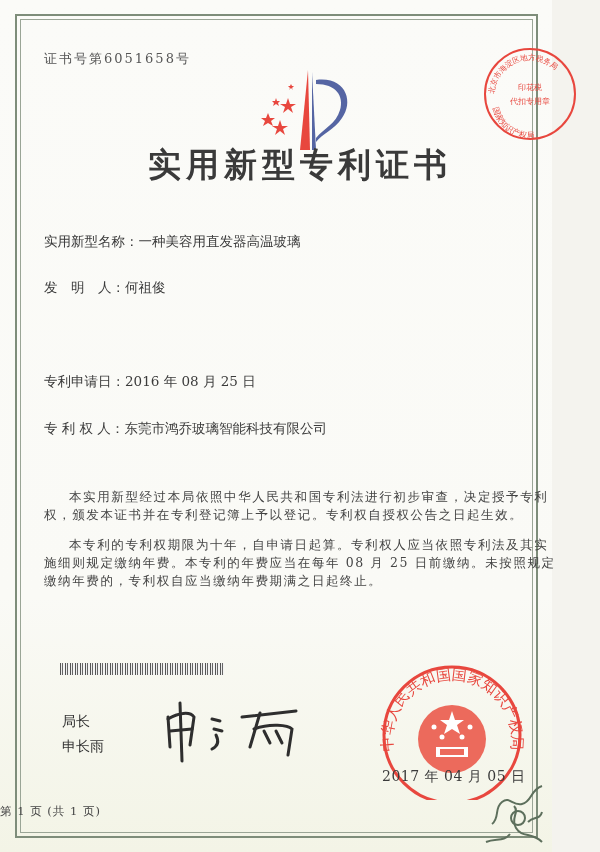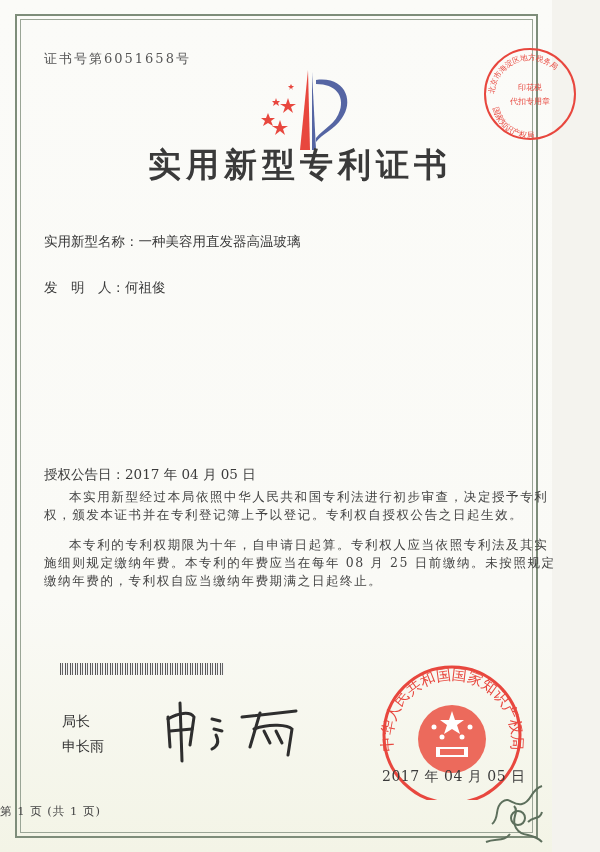--- a/index.html
+++ b/index.html
@@ -110,22 +110,25 @@
     <path id="arcBot" d="M12 56 A38 38 0 0 0 88 56" fill="none"></path>
     <text font-size="8" fill="#e8473e" font-family="DejaVu Sans, sans-serif"><textPath href="#arcBot" startOffset="8">国家知识产权局</textPath></text>
   </svg>
 
   <div class="field" style="top:233px">
     <span class="label">实用新型名称：</span><span class="value">一种美容用直发器高温玻璃</span>
   </div>
   <div class="field" style="top:279px">
     <span class="label">发　明　人：</span><span class="value">何祖俊</span>
   </div>
-  <div class="field" style="top:466px">
-    <span class="label">授权公告日：</span><span class="value">2017 年 04 月 05 日</span>
+  <div class="field" style="top:373px">
+    <span class="label">专利申请日：</span><span class="value">2016 年 08 月 25 日</span>
+  </div>
+  <div class="field" style="top:420px">
+    <span class="label">专 利 权 人：</span><span class="value">东莞市鸿乔玻璃智能科技有限公司</span>
   </div>
 
   <div class="para" style="top:488px">本实用新型经过本局依照中华人民共和国专利法进行初步审查，决定授予专利权，颁发本证书并在专利登记簿上予以登记。专利权自授权公告之日起生效。</div>
   <div class="para" style="top:536px">本专利的专利权期限为十年，自申请日起算。专利权人应当依照专利法及其实施细则规定缴纳年费。本专利的年费应当在每年 08 月 25 日前缴纳。未按照规定缴纳年费的，专利权自应当缴纳年费期满之日起终止。</div>
 
   <div class="barcode"></div>
 
   <div class="director-title" style="top:713px">局长</div>
   <div class="director-name" style="top:738px">申长雨</div>
 

